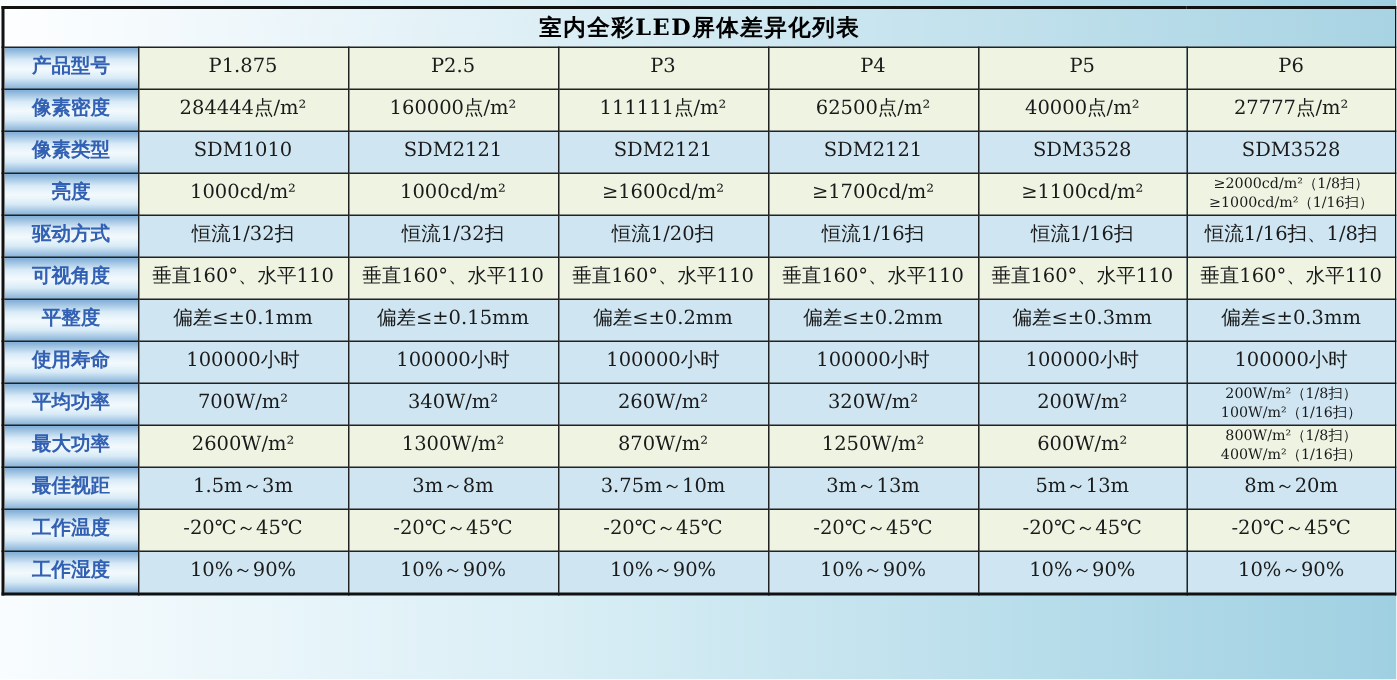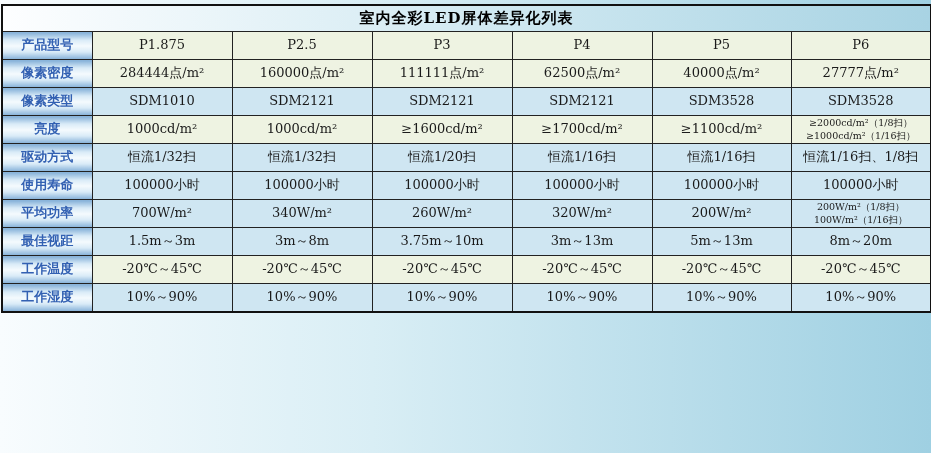--- a/index.html
+++ b/index.html
@@ -92,38 +92,66 @@
       </tr>
       <tr class="b">
         <th class="rowhdr">驱动方式</th>
         <td>恒流1/32扫</td>
         <td>恒流1/32扫</td>
         <td>恒流1/20扫</td>
         <td>恒流1/16扫</td>
         <td>恒流1/16扫</td>
         <td>恒流1/16扫、1/8扫</td>
       </tr>
+      <tr class="g">
+        <th class="rowhdr">可视角度</th>
+        <td>垂直160°、水平110</td>
+        <td>垂直160°、水平110</td>
+        <td>垂直160°、水平110</td>
+        <td>垂直160°、水平110</td>
+        <td>垂直160°、水平110</td>
+        <td>垂直160°、水平110</td>
+      </tr>
+      <tr class="b">
+        <th class="rowhdr">平整度</th>
+        <td>偏差≤±0.1mm</td>
+        <td>偏差≤±0.15mm</td>
+        <td>偏差≤±0.2mm</td>
+        <td>偏差≤±0.2mm</td>
+        <td>偏差≤±0.3mm</td>
+        <td>偏差≤±0.3mm</td>
+      </tr>
       <tr class="b">
         <th class="rowhdr">使用寿命</th>
         <td>100000小时</td>
         <td>100000小时</td>
         <td>100000小时</td>
         <td>100000小时</td>
         <td>100000小时</td>
         <td>100000小时</td>
       </tr>
       <tr class="b">
         <th class="rowhdr">平均功率</th>
         <td>700W/m²</td>
         <td>340W/m²</td>
         <td>260W/m²</td>
         <td>320W/m²</td>
         <td>200W/m²</td>
         <td class="two-line">200W/m²（1/8扫）
 100W/m²（1/16扫）</td>
+      </tr>
+      <tr class="g">
+        <th class="rowhdr">最大功率</th>
+        <td>2600W/m²</td>
+        <td>1300W/m²</td>
+        <td>870W/m²</td>
+        <td>1250W/m²</td>
+        <td>600W/m²</td>
+        <td class="two-line">800W/m²（1/8扫）
+400W/m²（1/16扫）</td>
       </tr>
       <tr class="b">
         <th class="rowhdr">最佳视距</th>
         <td>1.5m～3m</td>
         <td>3m～8m</td>
         <td>3.75m～10m</td>
         <td>3m～13m</td>
         <td>5m～13m</td>
         <td>8m～20m</td>
       </tr>

